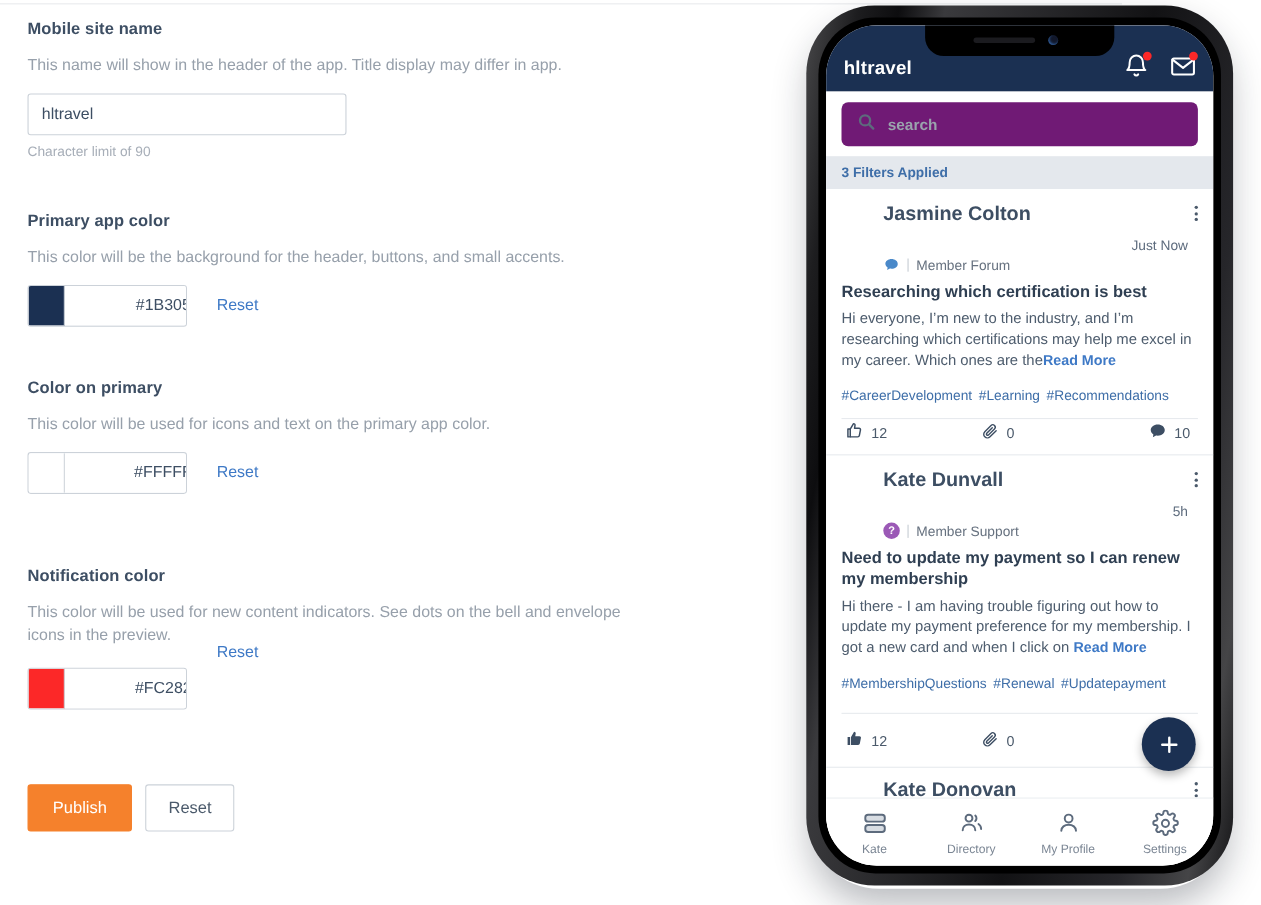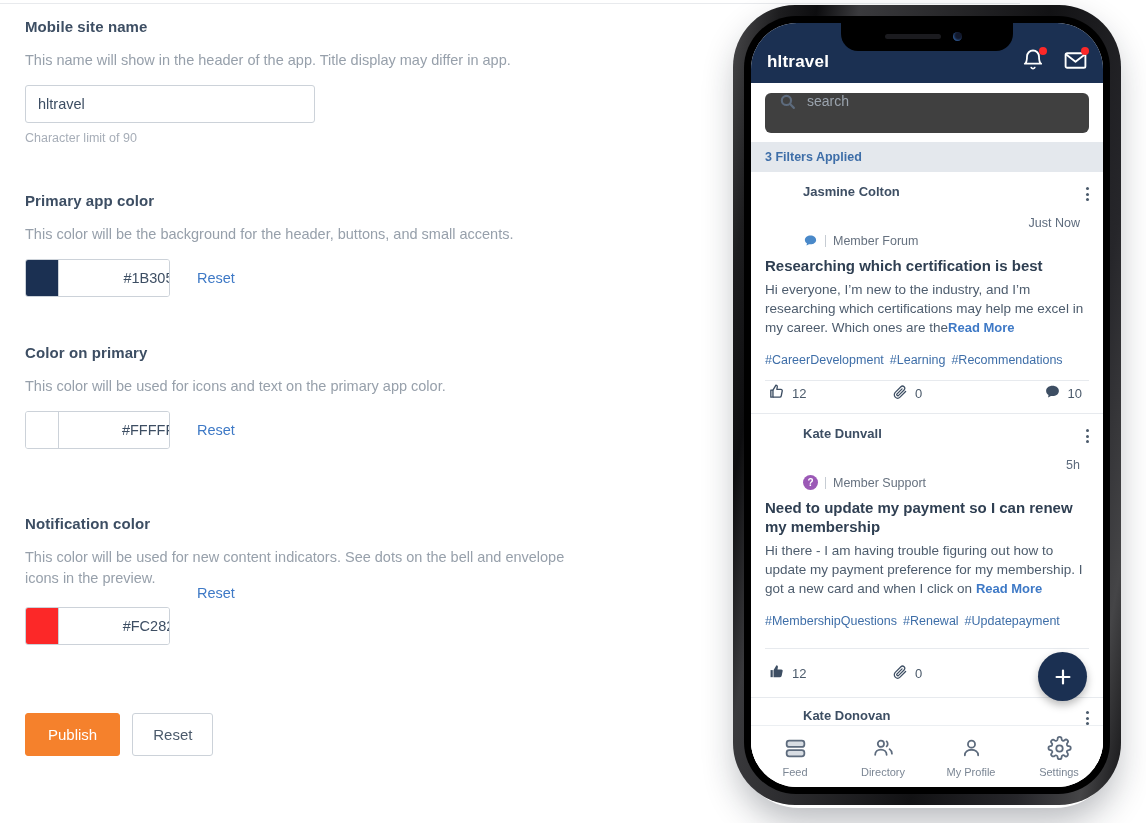--- a/index.html
+++ b/index.html
@@ -119,37 +119,37 @@
   .hicon { position:relative; width:24px; height:24px; }
   .hicon svg { display:block; }
   .dot {
     position:absolute; right:-2px; top:-1px; width:8px; height:8px;
     border-radius:50%;
   }
 
   
   .search-zone { padding:10px 14px 9px 14px; background:#fff; }
   .search-box {
-    display:flex; align-items:flex-start; gap:11px; height:40px;
-    background:#404040; border-radius:6px; padding:0 14px;
+    display:flex; align-items:center; gap:11px; height:40px;
+    background:#701a75; border-radius:6px; padding:0 14px;font-weight:bold;
   }
   .search-ph { font-size:14px; color:#9aa3ad; }
   .filters-bar {
     background:#e4e8ed; padding:8px 14px;
     font-size:12.5px; color:#3e6ea8; font-weight:bold;
   }
 
   
   .feed { background:#fff; }
   .post { padding:12px 14px 0 14px; border-bottom:1px solid #e7eaee; }
   .post-top {
     display:flex; align-items:flex-start; justify-content:space-between;
     padding-left:38px;
   }
-  .post-author { font-size:13px; font-weight:bold; color:#3d4e63; }
+  .post-author { font-size:18px; font-weight:bold; color:#3d4e63; }
   .post-meta-right { display:flex; align-items:flex-start; gap:6px; }
   .post-time { font-size:12.5px; color:#5d6b7d;margin-top:32px; }
   .kebab { display:flex; flex-direction:column; gap:2.5px; padding-top:3px; }
   .kebab i { width:3px; height:3px; border-radius:50%; background:#4b5a6b; display:block; }
   .post-sub { display:flex; align-items:center; gap:7px; margin:3px 0 0 38px; }
   .badge-circle {
     width:15px; height:15px; border-radius:50%;
     display:flex; align-items:center; justify-content:center;
     font-size:10px; font-weight:bold; color:#fff;
   }
@@ -425,21 +425,21 @@
         </button>
 
         <nav class="bottom-nav">
           <div class="nav-item">
             <span>
               <svg width="25" height="25" viewBox="0 0 24 24" fill="none" stroke="#5d6b7d" stroke-width="1.7">
                 <rect x="3.5" y="4.5" width="17" height="6" rx="2.4" fill="#d8dde3"></rect>
                 <rect x="3.5" y="13.5" width="17" height="6" rx="2.4" fill="#d8dde3"></rect>
               </svg>
             </span>
-            <span class="nav-label">Feed</span>
+            <span class="nav-label">Kate</span>
           </div>
           <div class="nav-item">
             <span>
               <svg width="25" height="25" viewBox="0 0 24 24" fill="none" stroke="#5d6b7d" stroke-width="1.7" stroke-linecap="round">
                 <circle cx="9.5" cy="7.5" r="3"></circle>
                 <path d="M4 18c0-3 2.5-5 5.5-5s5.5 2 5.5 5"></path>
                 <path d="M15 5.2a3.3 3.3 0 0 1 0 4.8M17.8 12.6c1.5 1 2.3 2.6 2.3 4.4"></path>
               </svg>
             </span>
             <span class="nav-label">Directory</span>

